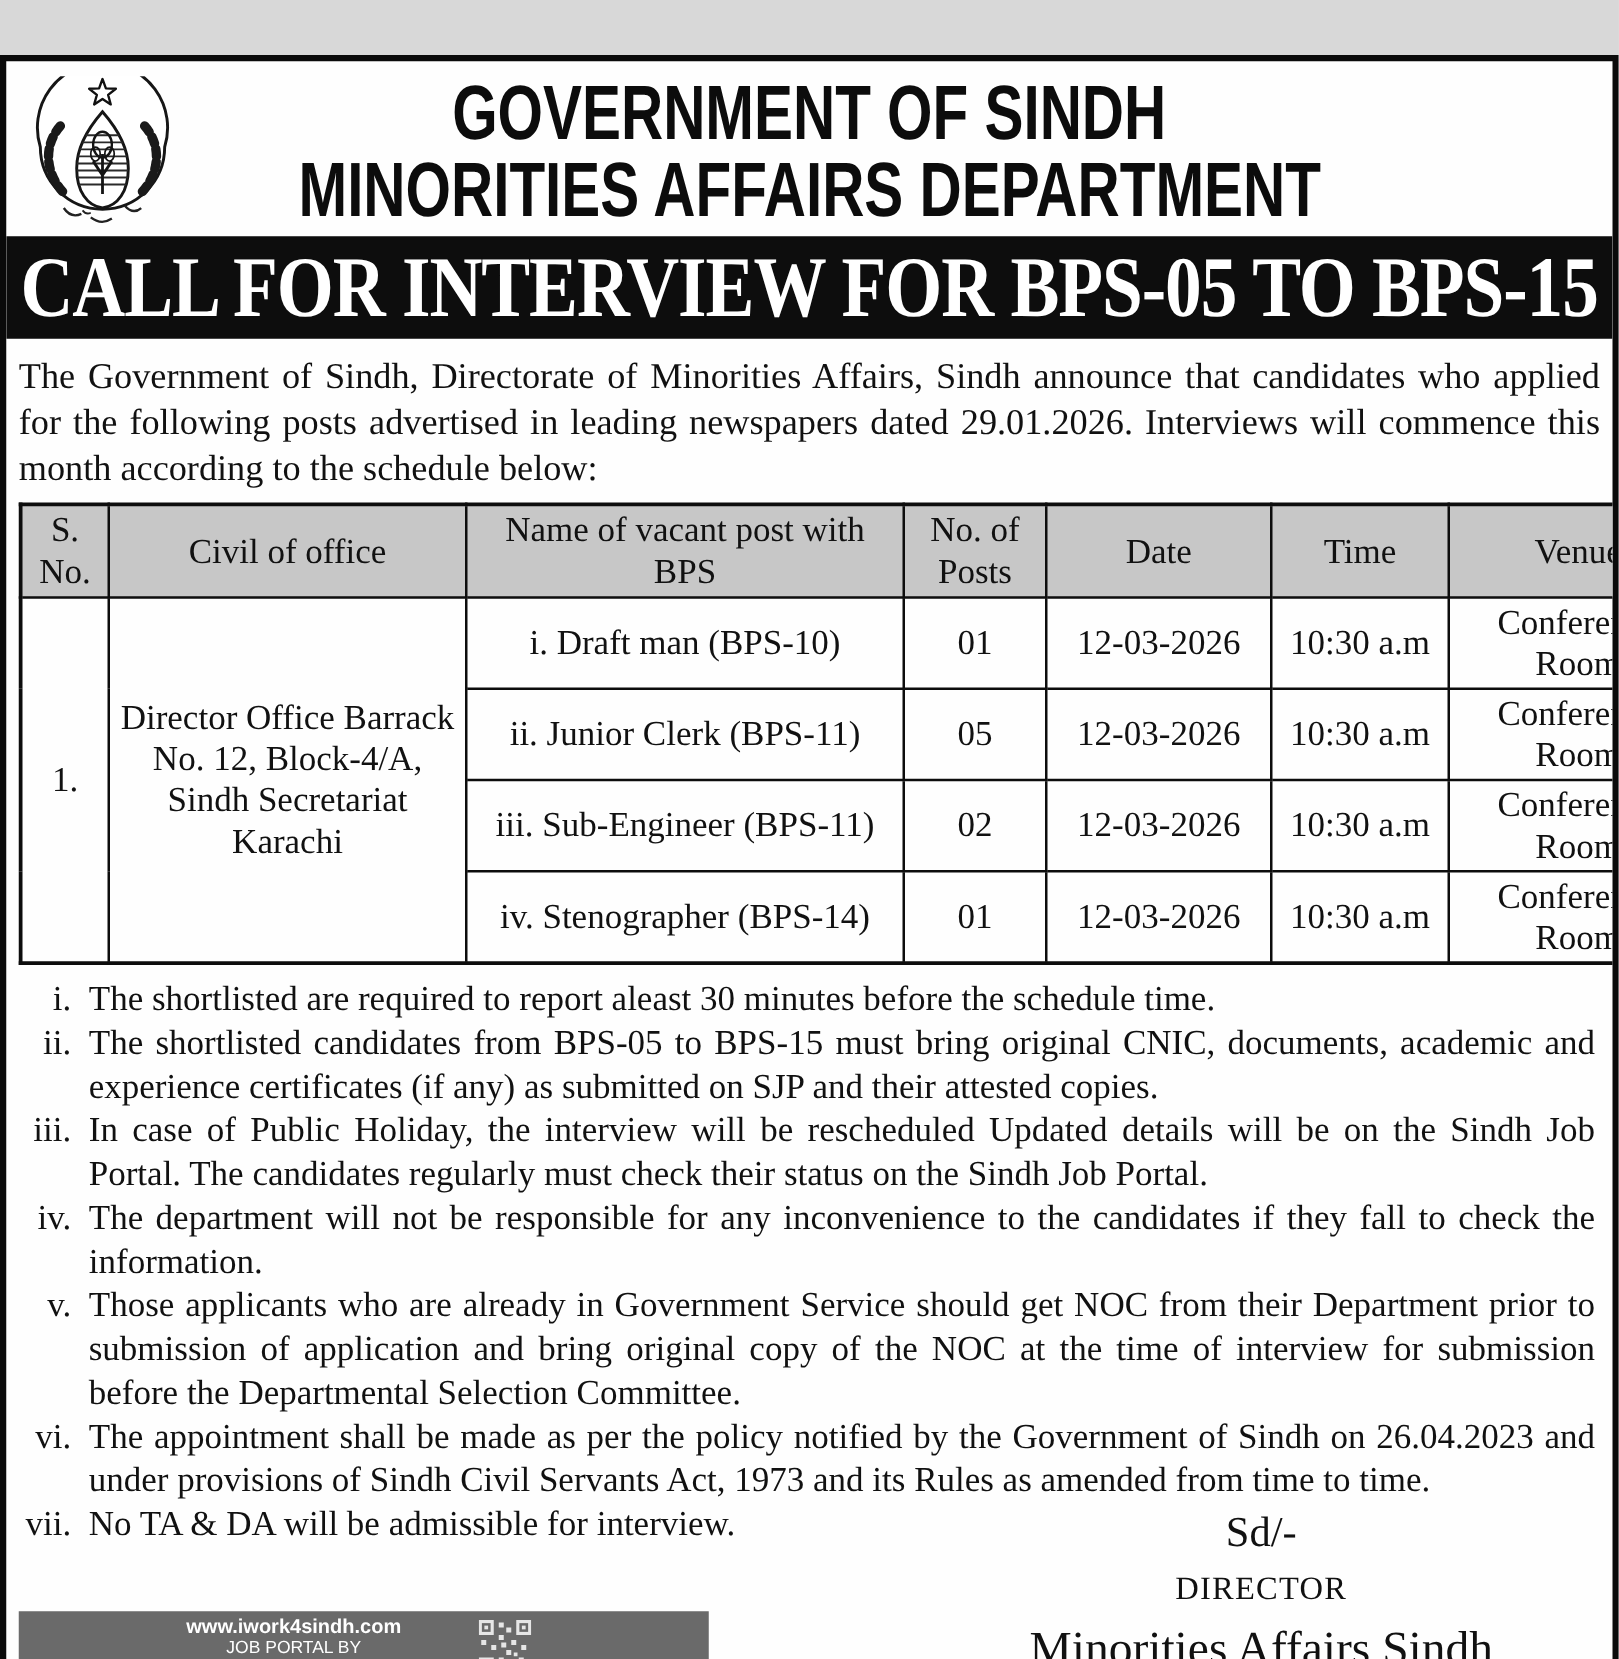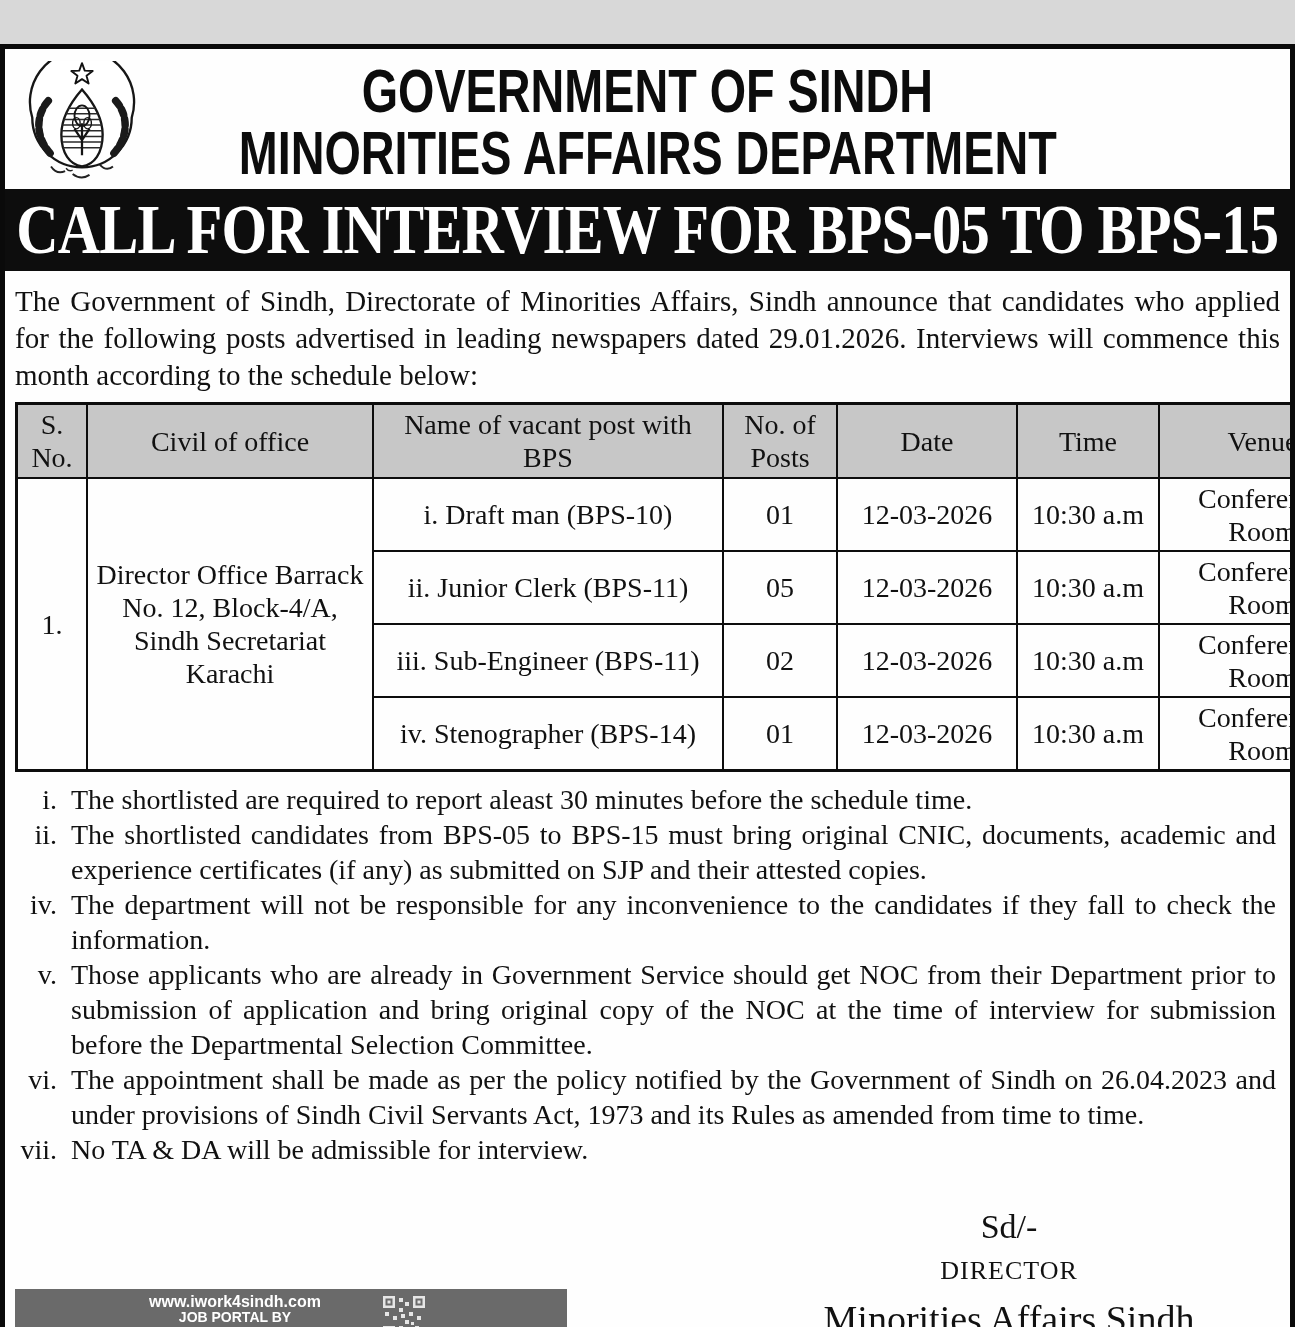--- a/index.html
+++ b/index.html
@@ -94,21 +94,21 @@
   
   .brandbox{
     position:absolute;left:10px;top:1240px;width:552px;height:74px;
     background:#6a6a6a;color:#fff;
     font-family:"Liberation Sans", sans-serif;
   }
   .brand-text{position:absolute;left:0;top:4px;width:440px;text-align:center;}
   .brand-main{font-weight:bold;font-size:27px;line-height:28px;letter-spacing:2px;white-space:nowrap;}
   .brand-i{font-size:29px;margin-right:4px;}
   .brand-url{font-weight:bold;font-size:16px;line-height:17px;}
-  .brand-l1{font-size:14px;line-height:15px;font-weight:bold;}
+  .brand-l1{font-size:14px;line-height:15px;}
   .brand-l2{font-weight:bold;font-size:14px;line-height:16px;}
   .qr{position:absolute;left:368px;top:7px;}
   .ref{
     position:absolute;left:566px;top:1283px;
     font-weight:bold;font-size:27px;text-align:center;
   }
 </style>
 </head>
 <body>
 
@@ -208,20 +208,24 @@
   </table>
 
   <div class="notes">
     <div class="note">
       <span class="num">i.</span>
       <span class="txt">The shortlisted are required to report aleast 30 minutes before the schedule time.</span>
     </div>
     <div class="note">
       <span class="num">ii.</span>
       <span class="txt">The shortlisted candidates from BPS-05 to BPS-15 must bring original CNIC, documents, academic and experience certificates (if any) as submitted on SJP and their attested copies.</span>
+    </div>
+    <div class="note">
+      <span class="num">iii.</span>
+      <span class="txt">In case of Public Holiday, the interview will be rescheduled Updated details will be on the Sindh Job Portal. The candidates regularly must check their status on the Sindh Job Portal.</span>
     </div>
     <div class="note">
       <span class="num">iv.</span>
       <span class="txt">The department will not be responsible for any inconvenience to the candidates if they fall to check the information.</span>
     </div>
     <div class="note">
       <span class="num">v.</span>
       <span class="txt">Those applicants who are already in Government Service should get NOC from their Department prior to submission of application and bring original copy of the NOC at the time of interview for submission before the Departmental Selection Committee.</span>
     </div>
     <div class="note">

